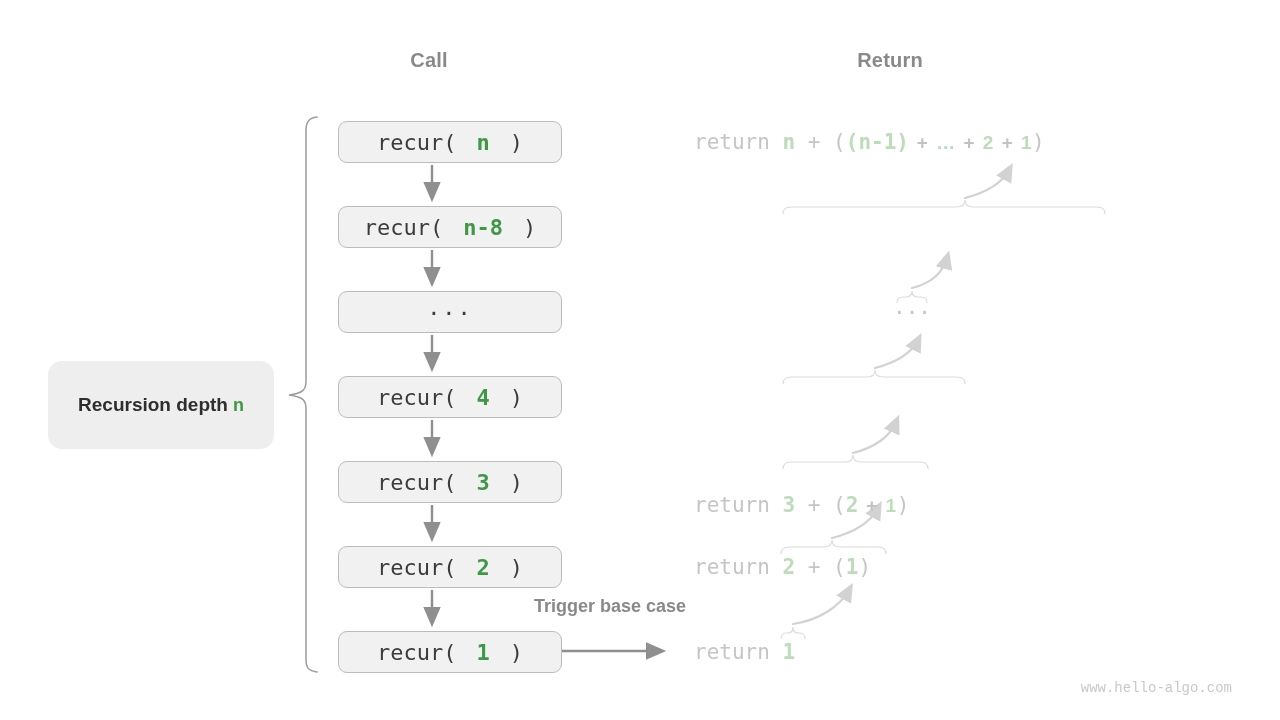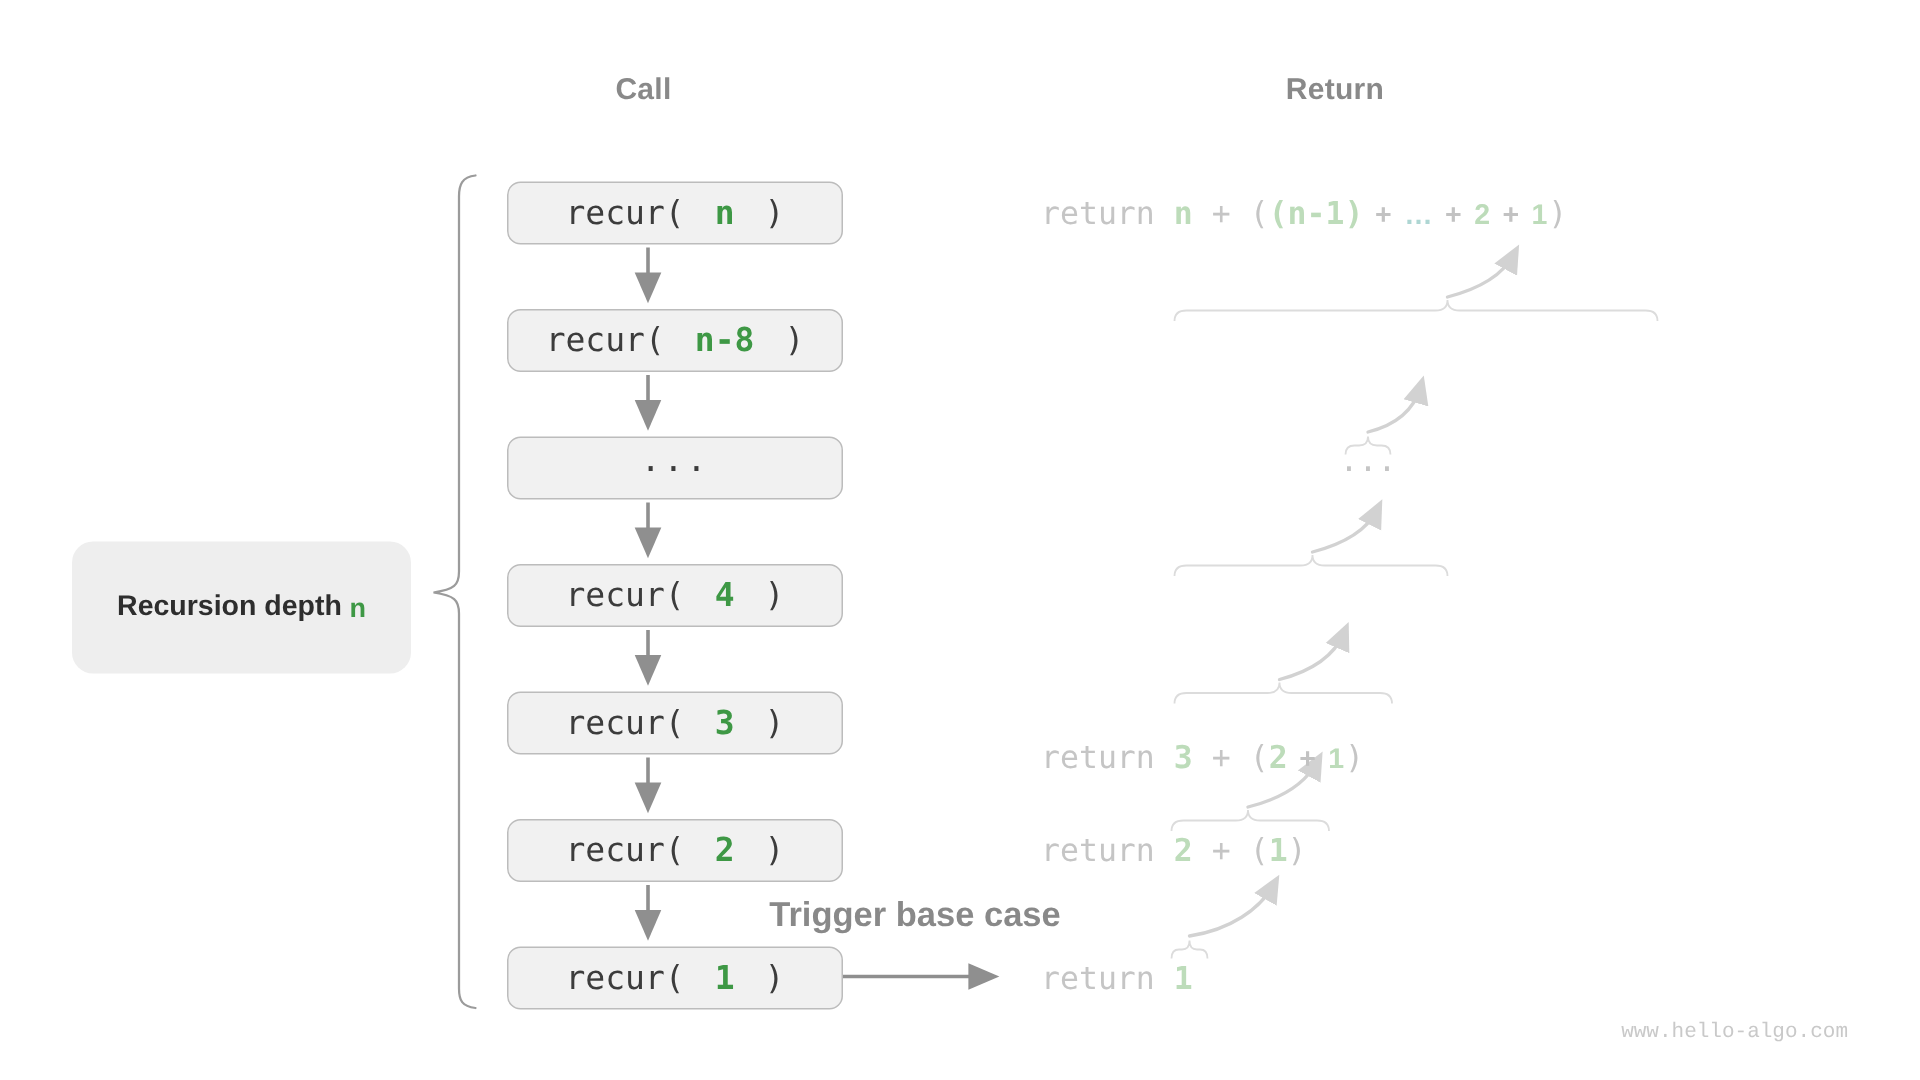--- a/index.html
+++ b/index.html
@@ -41,21 +41,21 @@
   .call-box.dots span{transform:translateY(-5px);}
   .depth-label{
     position:absolute;left:48px;top:350px;width:226px;height:88px;
     background:var(--label-fill);border-radius:14px;
     display:flex;align-items:center;justify-content:center;gap:5px;margin-top:11px;
   }
   .depth-label .t{font-size:19px;font-weight:700;color:var(--label-text);}
   .depth-label .v{font-size:18px;font-weight:700;color:var(--green);}
   .trigger-label{
     position:absolute;left:610px;top:596px;transform:translateX(-50%);
-    font-size:23px;font-weight:700;color:var(--hdr-gray);white-space:nowrap;
+    font-size:18px;font-weight:700;color:var(--hdr-gray);white-space:nowrap;
   }
   .ret-row{
     position:absolute;left:694px;height:30px;line-height:30px;white-space:pre;
     font-family:"DejaVu Sans Mono",monospace;font-size:21px;color:var(--ret-gray);
   }
   .ret-row.center-dots span{transform:translateY(-5px);display:inline-block;}
   .m-g{color:var(--ret-gray);}
   .m-gr{color:var(--ret-green);font-weight:700;}
   .s-g,.s-gr,.s-t{
     font-family:"Liberation Sans",sans-serif;font-weight:700;font-size:19px;

